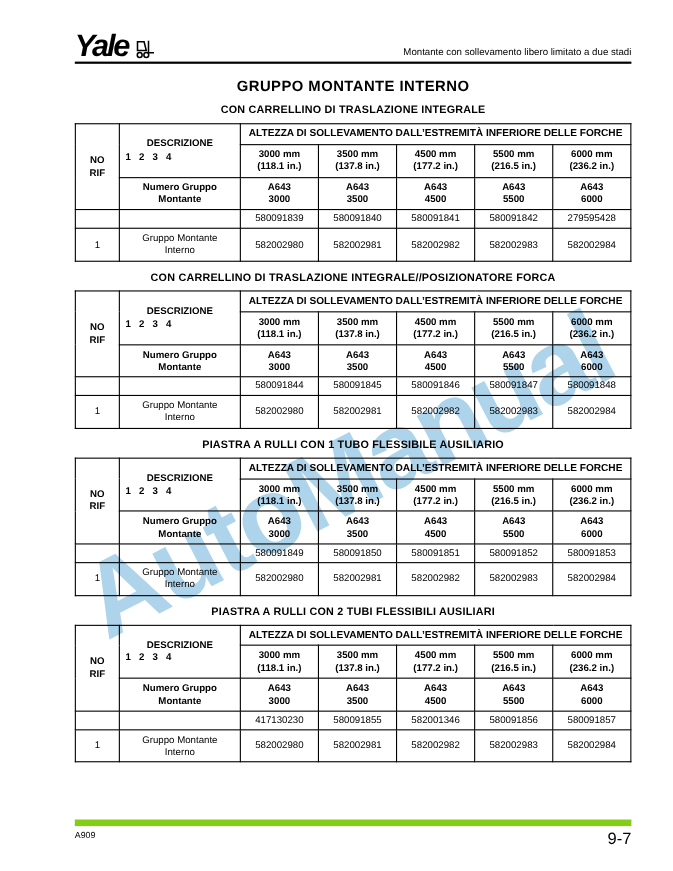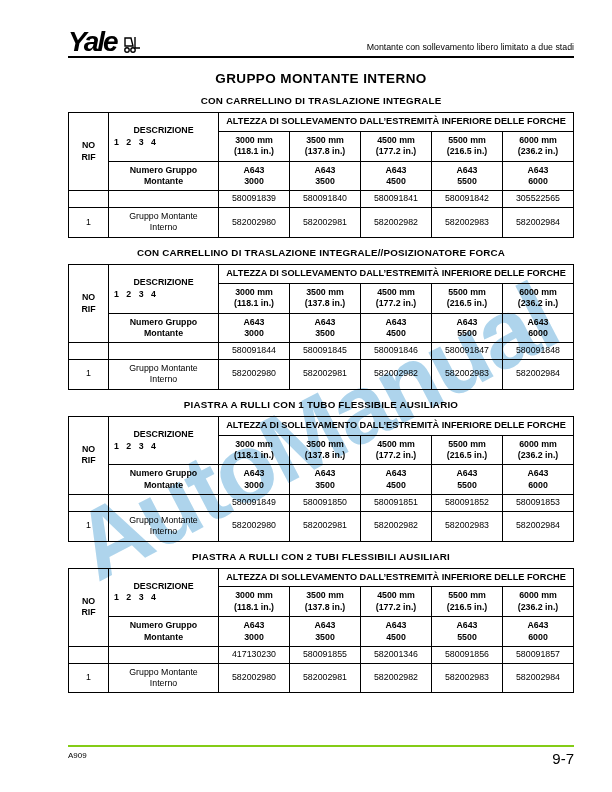--- a/index.html
+++ b/index.html
@@ -71,21 +71,21 @@
     mix-blend-mode: multiply;
     transform: rotate(-27.5deg);
     pointer-events: none;
     z-index: 5;
     font-family: "Liberation Sans", sans-serif;
   }
 
   
   .footer {
     position: absolute; left: 68px; width: 506px; top: 745px;
-    border-top: 2px solid #84cc16;
+    border-top: 6px solid #84cc16;
     padding-top: 3px;
     font-size: 8px;
   }
   .footer .f-left { position: absolute; left: 0; top: 4px; }
   .footer .f-center { display: block; text-align: center; font-size: 8.5px; }
   .footer .f-right { position: absolute; right: 0; top: 3px; font-size: 15px; }
 </style>
 </head>
 <body>
 
@@ -156,21 +156,21 @@
         <td class="bold ml">A643
 6000</td>
       </tr>
       <tr class="pn-row">
         <td></td>
         <td></td>
         <td>580091839</td>
         <td>580091840</td>
         <td>580091841</td>
         <td>580091842</td>
-        <td>305522565</td>
+        <td>279595428</td>
       </tr>
       <tr>
         <td>1</td>
         <td class="cell-left ml">Gruppo Montante
 Interno</td>
         <td>582002980</td>
         <td>582002981</td>
         <td>582002982</td>
         <td>582002983</td>
         <td>582002984</td>

